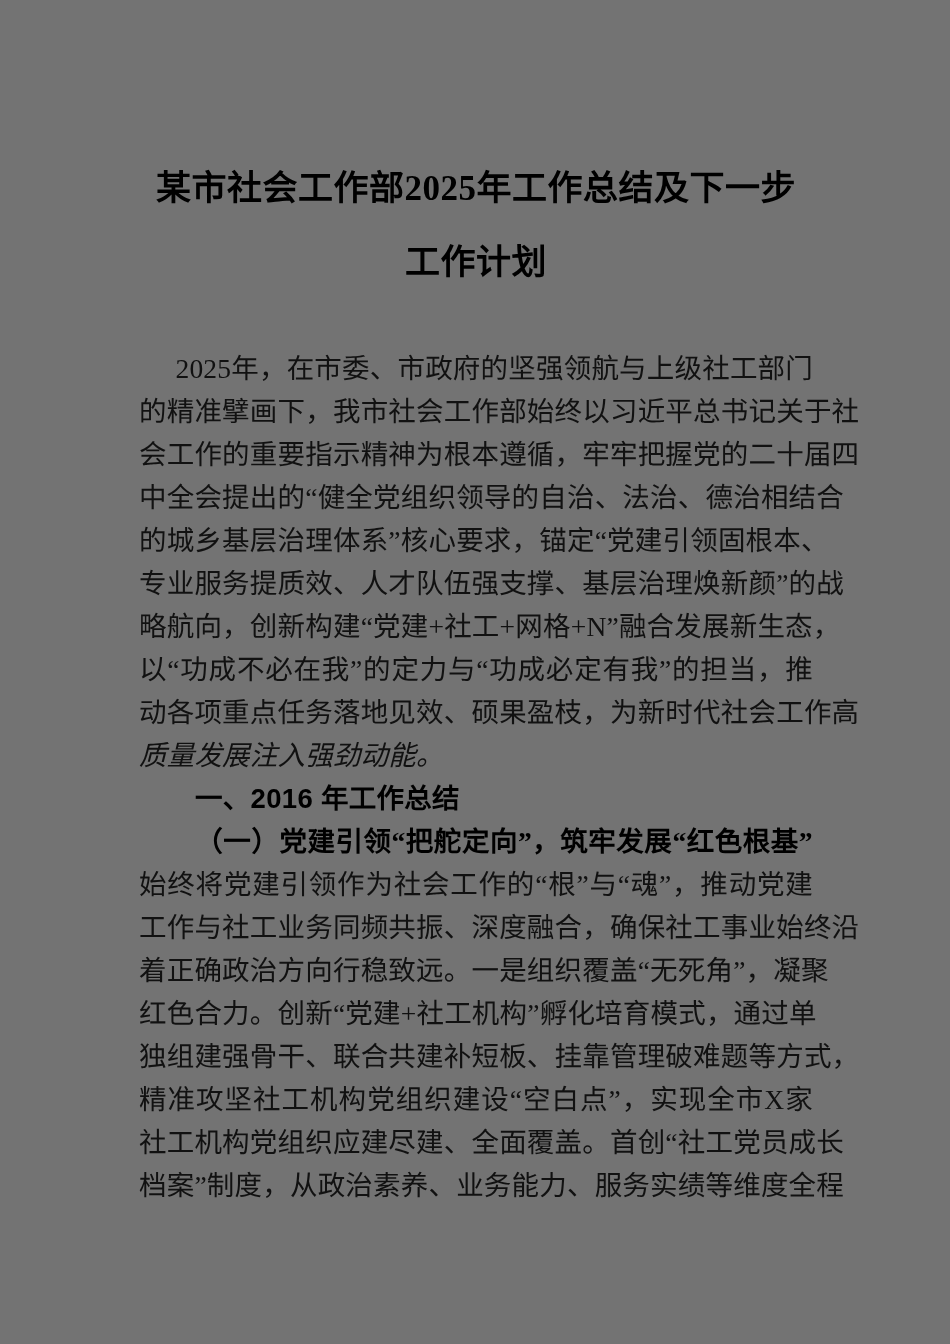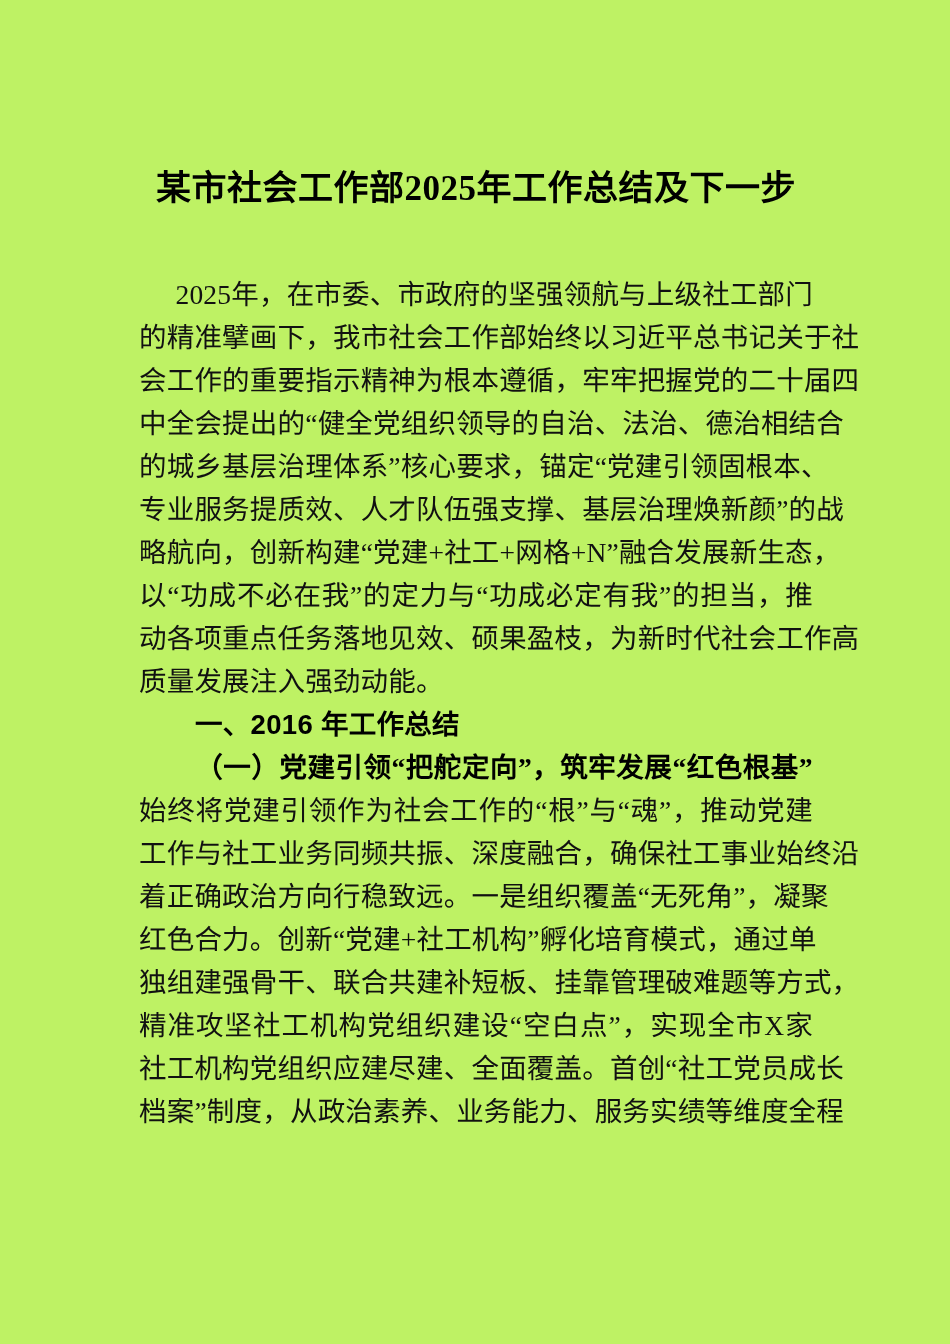--- a/index.html
+++ b/index.html
@@ -15,21 +15,21 @@
     overflow: hidden;
     font-family: "Liberation Serif", "DejaVu Serif", serif;
     color: #000000;
     -webkit-font-smoothing: antialiased;
   }
 
   .page {
     position: relative;
     width: 950px;
     height: 1344px;
-    background: #bef264;
+    background: #737373;
     box-sizing: border-box;
   }
 
   .content {
     position: absolute;
     left: 139px;
     top: 0;
     width: 674px;
   }
 
@@ -81,20 +81,21 @@
     display: flex;
     justify-content: space-between;
   }
 
   p.para .ln.just > span {
     display: inline-block;
   }
 
   p.para .ln.last {
     display: block;
+    font-style: italic;
   }
 
   .indent2 {
     display: inline-block;
     width: 56px;
   }
 
   
   h2.sec-heading {
     margin: 0;
@@ -124,20 +125,21 @@
   }
 </style>
 </head>
 <body>
 
 <div class="page">
   <div class="content">
 
     <h1 class="doc-title">
       <span class="tl-line line1">某市社会工作部2025年工作总结及下一步</span>
+      <span class="tl-line line2">工作计划</span>
     </h1>
 
     <div class="body-block">
 
       <p class="para">
         <span class="ln just">
             <span class="indent2"></span>
             <span>2</span>
             <span>0</span>
             <span>2</span>

